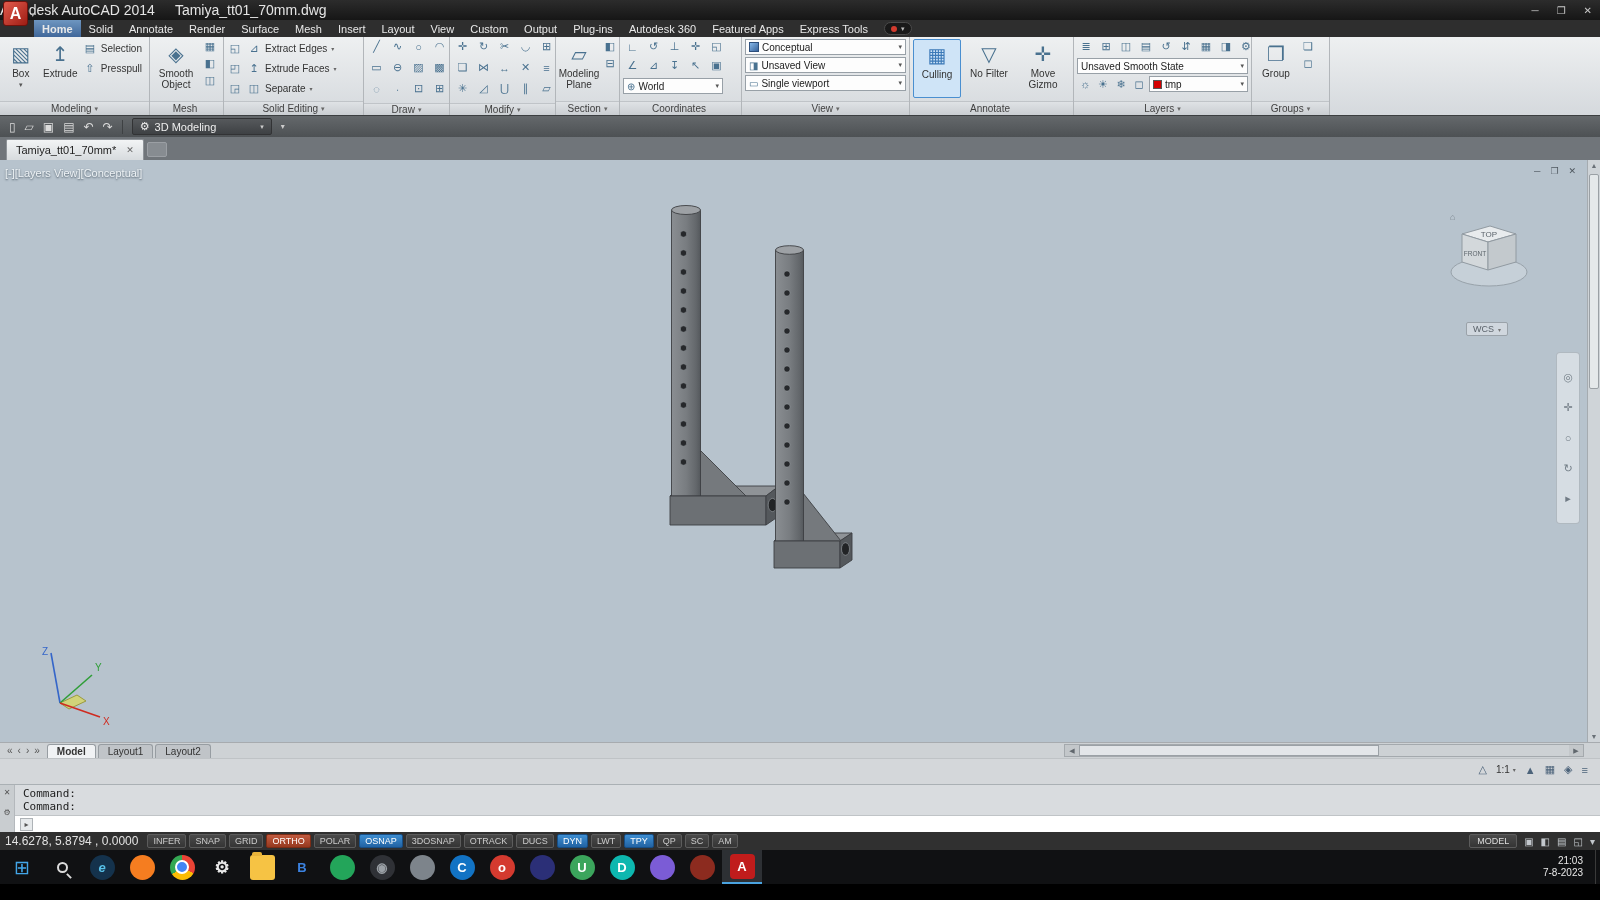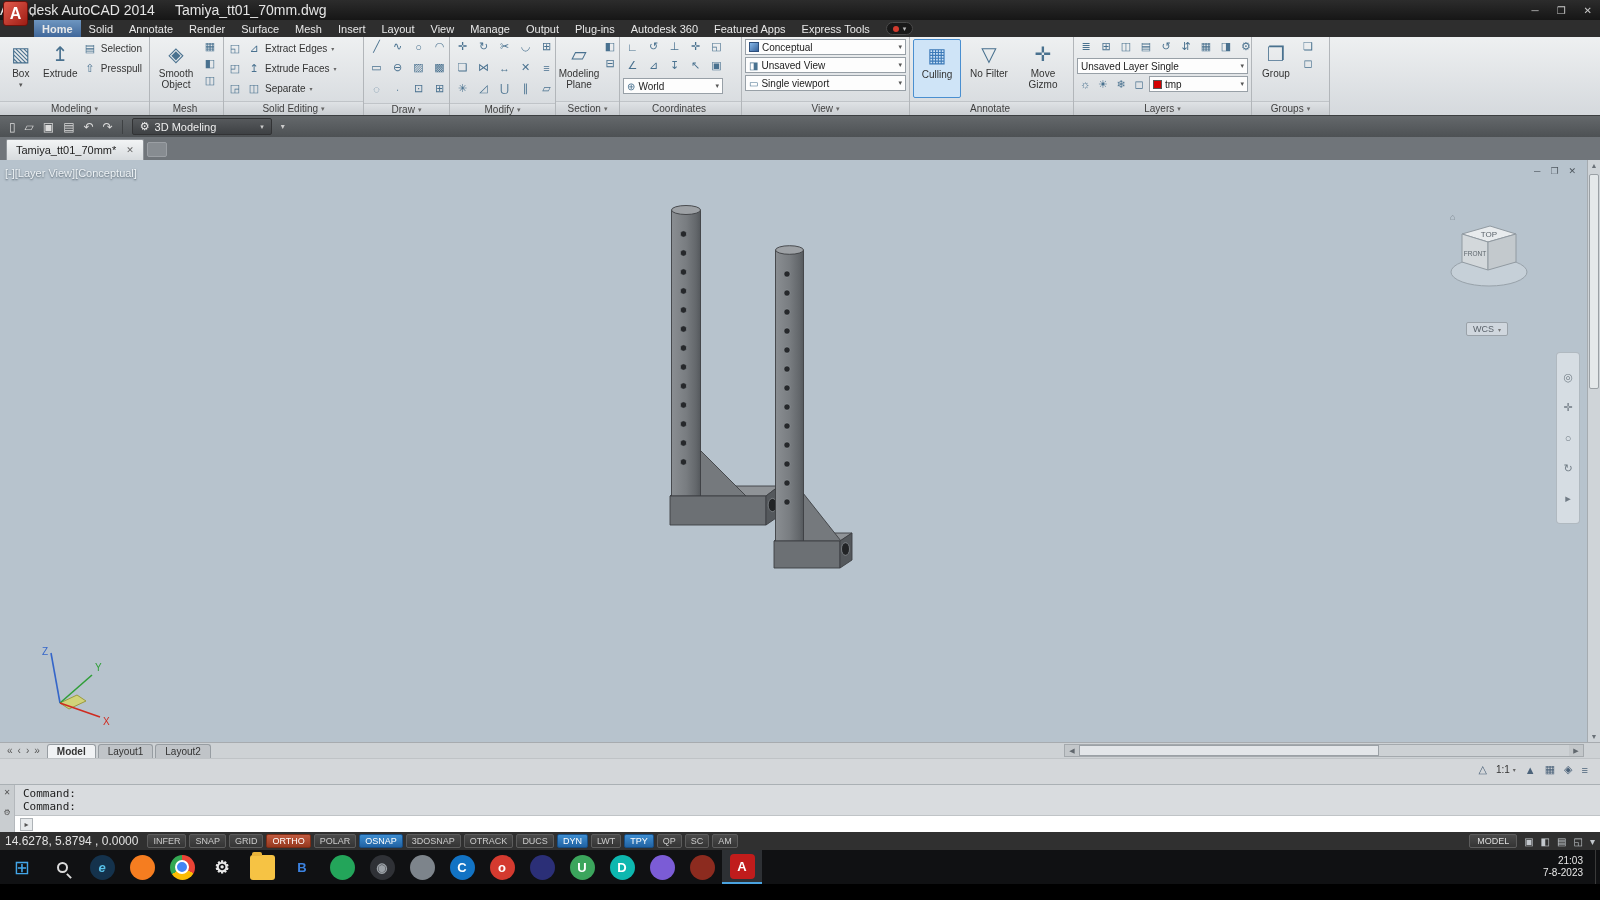--- a/index.html
+++ b/index.html
@@ -151,21 +151,21 @@
   <div class="ribbon-tabs">
     <span class="rtab active">Home</span>
     <span class="rtab">Solid</span>
     <span class="rtab">Annotate</span>
     <span class="rtab">Render</span>
     <span class="rtab">Surface</span>
     <span class="rtab">Mesh</span>
     <span class="rtab">Insert</span>
     <span class="rtab">Layout</span>
     <span class="rtab">View</span>
-    <span class="rtab">Manage</span>
+    <span class="rtab">Custom</span>
     <span class="rtab">Output</span>
     <span class="rtab">Plug-ins</span>
     <span class="rtab">Autodesk 360</span>
     <span class="rtab">Featured Apps</span>
     <span class="rtab">Express Tools</span>
     <span class="ribbon-pill">
         <span class="dot"></span>
         <span class="pc">▾</span>
       </span>
   </div>
@@ -372,21 +372,21 @@
           <span class="si">⊞</span>
           <span class="si">◫</span>
           <span class="si">▤</span>
           <span class="si">↺</span>
           <span class="si">⇵</span>
           <span class="si">▦</span>
           <span class="si">◨</span>
           <span class="si">⚙</span>
         </div>
         <div class="combo">
-          <span>Unsaved Layer Single</span>
+          <span>Unsaved Smooth State</span>
         </div>
         <div style="display:flex;align-items:center;gap:2px">
           <span class="si">☼</span>
           <span class="si">☀</span>
           <span class="si">❄</span>
           <span class="si">◻</span>
           <div class="combo" style="flex:1">
             <span class="swatch" style="background: rgb(212, 0, 0);"></span>
             <span>tmp</span>
           </div>
@@ -433,21 +433,21 @@
 
   <div class="filetabs">
     <div class="ftab">
       <span>Tamiya_tt01_70mm*</span>
       <span class="fx">✕</span>
     </div>
     <div class="ftab-add"></div>
   </div>
 
   <div class="canvas">
-    <div class="vplabel">[-][Layer View][Conceptual]</div>
+    <div class="vplabel">[-][Layers View][Conceptual]</div>
 
     <div class="vpcontrols">
       <span>─</span>
       <span>❐</span>
       <span>✕</span>
     </div>
 
     <svg class="model-svg" width="240" height="390" viewBox="0 0 240 390">
       <defs>
         <linearGradient id="cyl" x1="0" y1="0" x2="1" y2="0">

